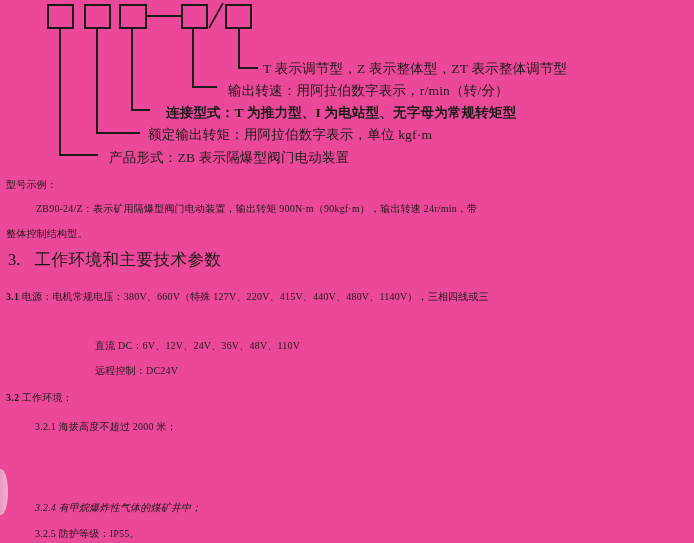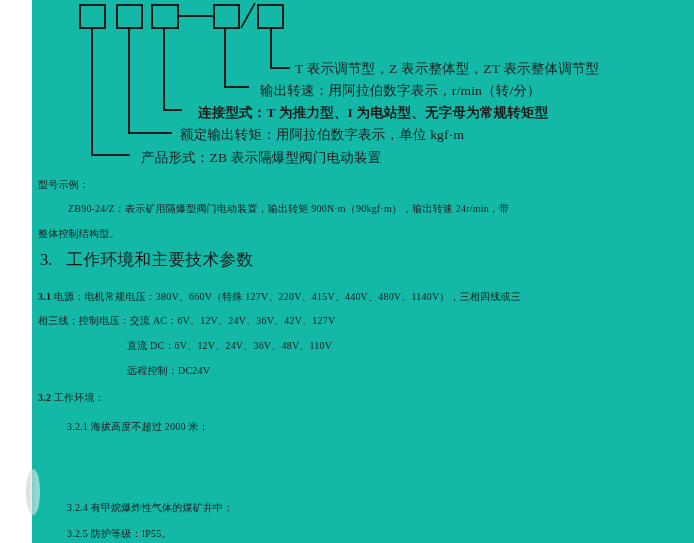--- a/index.html
+++ b/index.html
@@ -1,21 +1,21 @@
 <!DOCTYPE html>
 <html><head>
 <meta charset="utf-8">
 <style>
   html,body{margin:0;padding:0;}
   body{
     width:694px;height:543px;background:#ffffff;
     font-family:"Liberation Serif","DejaVu Serif",serif;
     color:#1a1a1a;overflow:hidden;position:relative;
   }
-  .page{position:absolute;inset:0;background:#14b8a6;margin-left:32px;}
+  .page{position:absolute;inset:0;background:#ec4899;}
   .line{position:absolute;white-space:nowrap;font-size:10px;line-height:18px;letter-spacing:0.2px;}
   .diagram-label{position:absolute;white-space:nowrap;font-size:13.5px;line-height:16px;letter-spacing:0.2px;}
   .bold{font-weight:bold;}
   .heading{position:absolute;white-space:nowrap;font-size:16.5px;font-weight:normal;letter-spacing:0.5px;}
   .heading .num{margin-right:14px;letter-spacing:0;}
   svg{position:absolute;left:0;top:0;}
   .corner-artifact{
     position:absolute;left:-6px;bottom:28px;width:14px;height:46px;
     border-radius:50%;background:linear-gradient(90deg,#b8b8b8,#eeeeee 60%,#ffffff);
     opacity:.55;
@@ -52,26 +52,25 @@
   <div class="line" style="left:6px;top:225px;">整体控制结构型。</div>
 
   <div class="heading" style="left:8px;top:249px;">
     <span class="num">3.</span><span>工作环境和主要技术参数</span>
   </div>
 
   <div class="line" style="left:6px;top:288px;text-align:right;">
     <span class="bold">3.1</span>
     <span>电源：电机常规电压：380V、660V（特殊 127V、220V、415V、440V、480V、1140V），三相四线或三</span>
   </div>
-  <div class="line" style="left:6px;top:312px;">相三线；控制电压：交流 AC：6V、12V、24V、36V、42V、127V</div>
   <div class="line" style="left:95px;top:337px;">直流 DC：6V、12V、24V、36V、48V、110V</div>
   <div class="line" style="left:95px;top:362px;">远程控制：DC24V</div>
 
   <div class="line" style="left:6px;top:389px;">
     <span class="bold">3.2</span>
     <span>工作环境：</span>
   </div>
   <div class="line" style="left:35px;top:418px;">3.2.1 海拔高度不超过 2000 米；</div>
-  <div class="line" style="left:35px;top:499px;">3.2.4 有甲烷爆炸性气体的煤矿井中；</div>
+  <div class="line" style="left:35px;top:499px;font-style:italic;">3.2.4 有甲烷爆炸性气体的煤矿井中；</div>
   <div class="line" style="left:35px;top:525px;">3.2.5 防护等级：IP55。</div>
 
   <div class="corner-artifact"></div>
 </div>
 
 </body></html>

